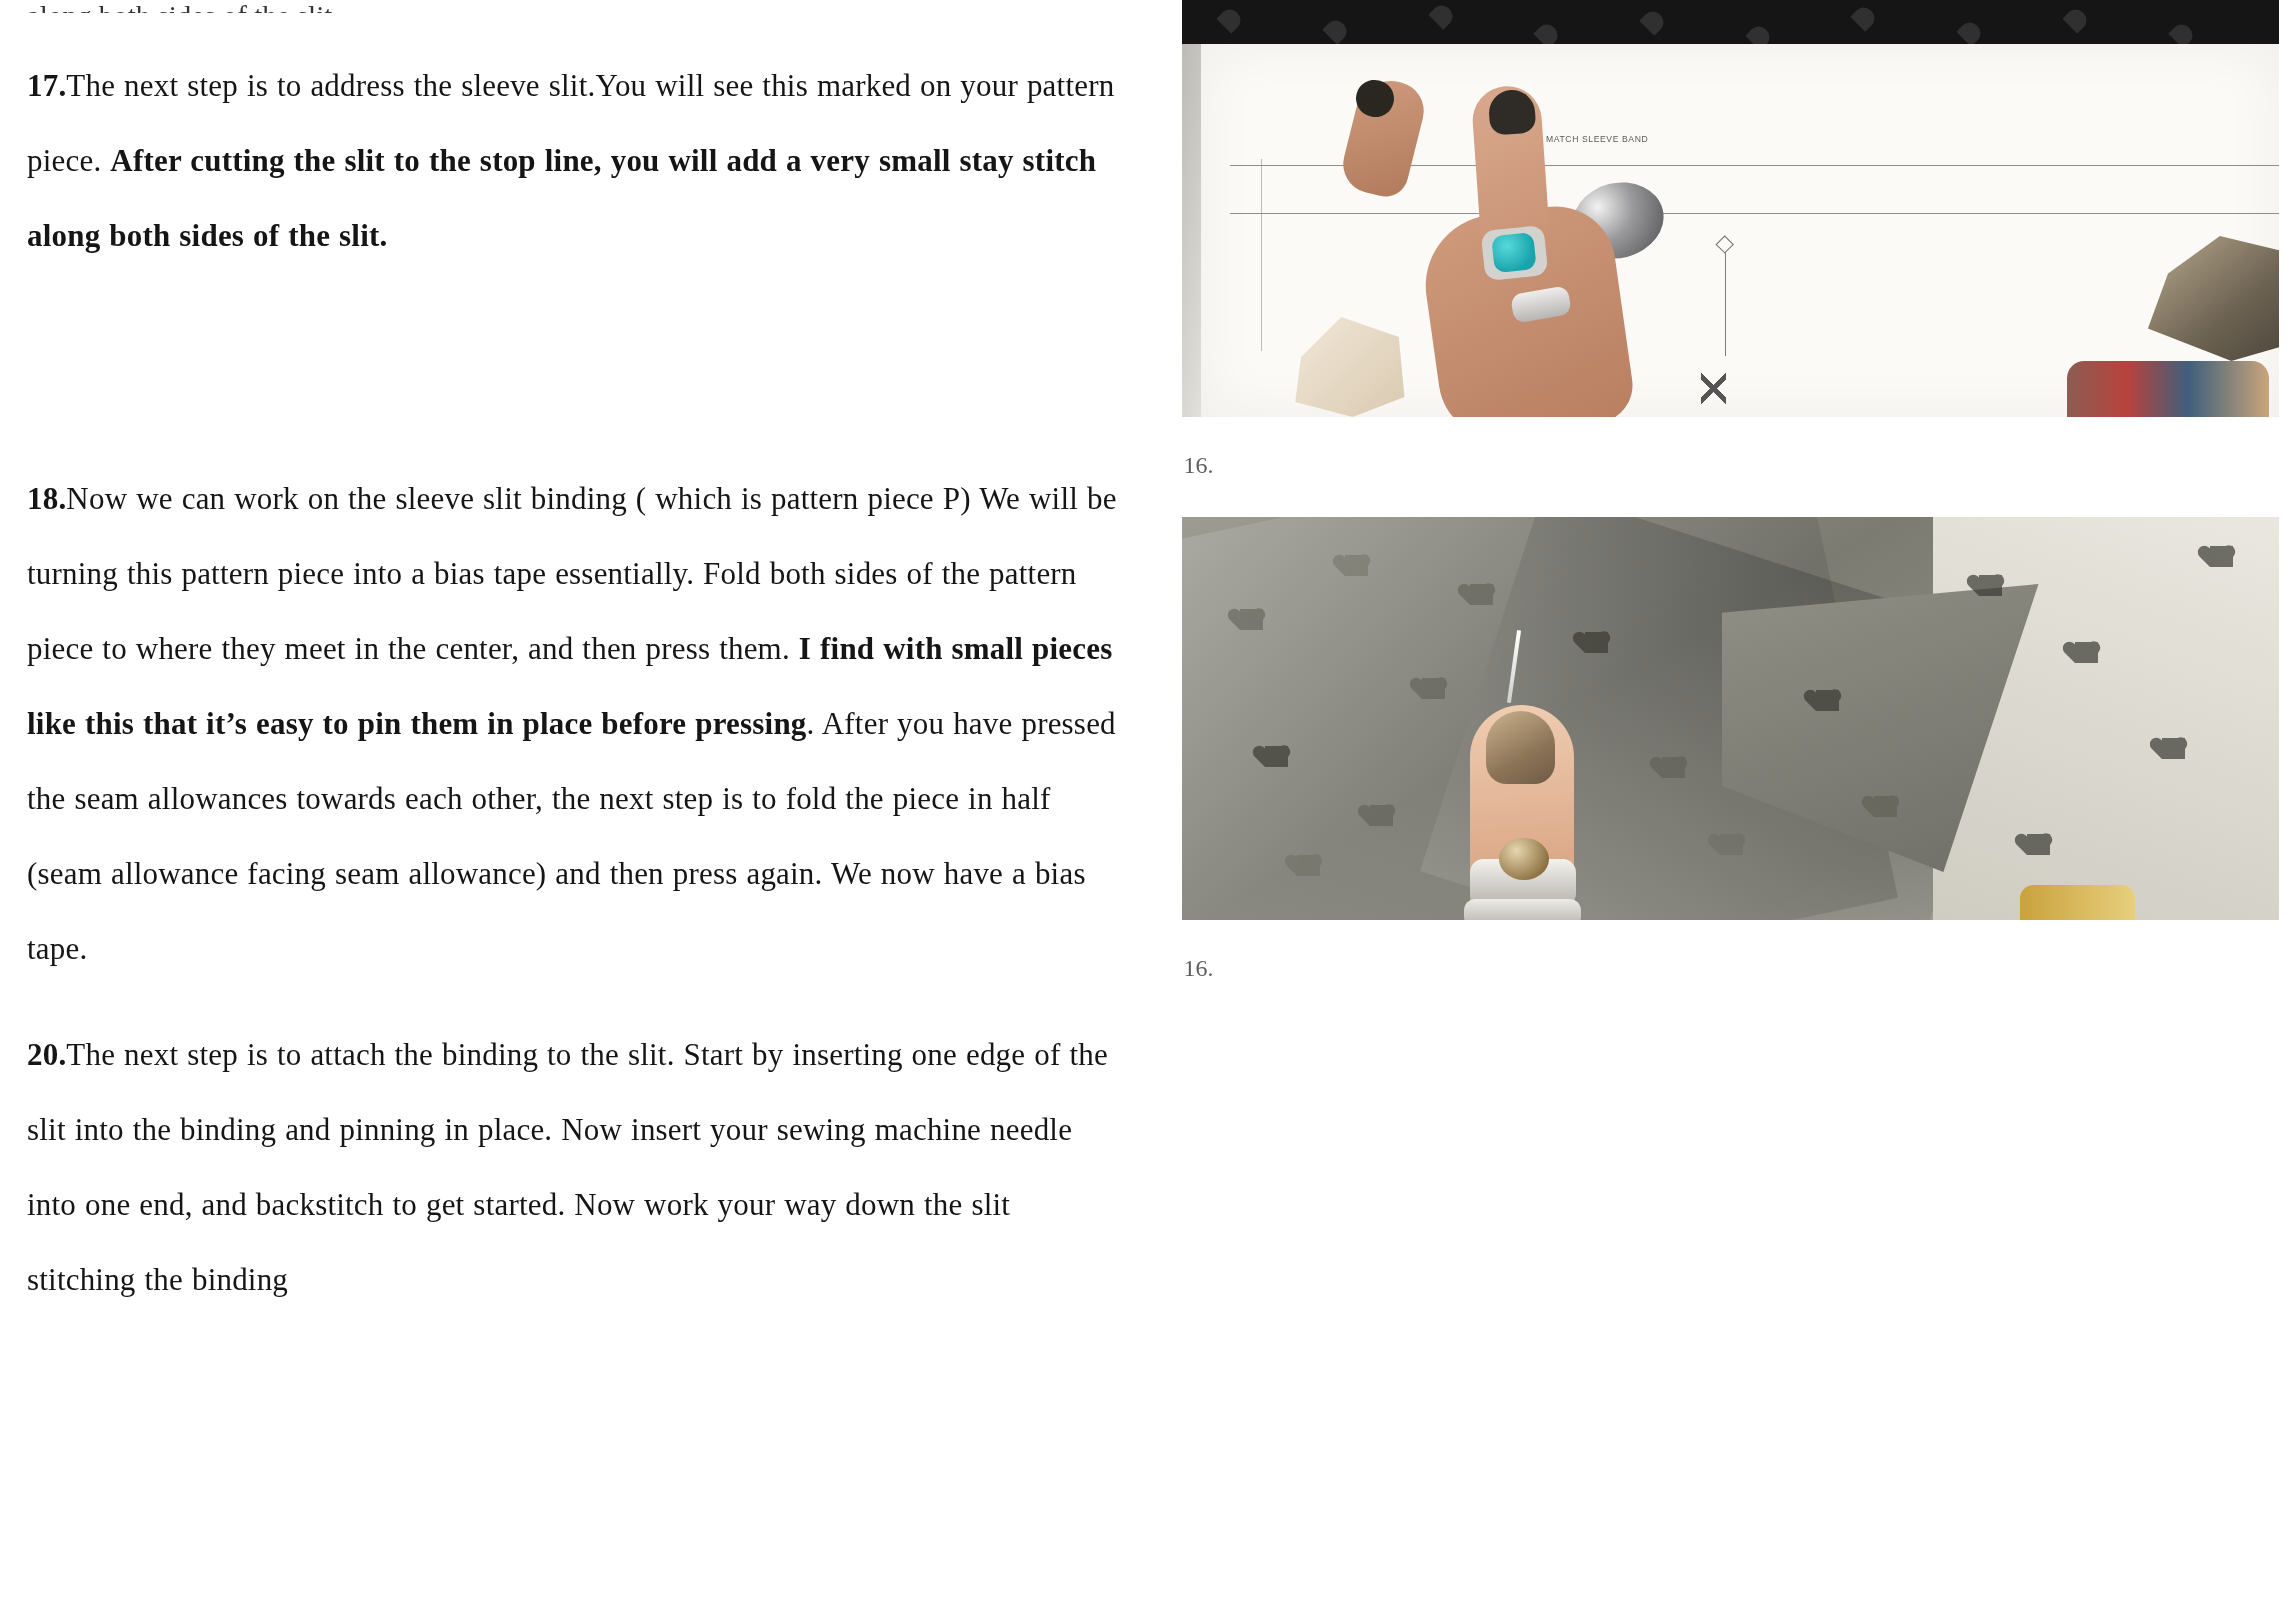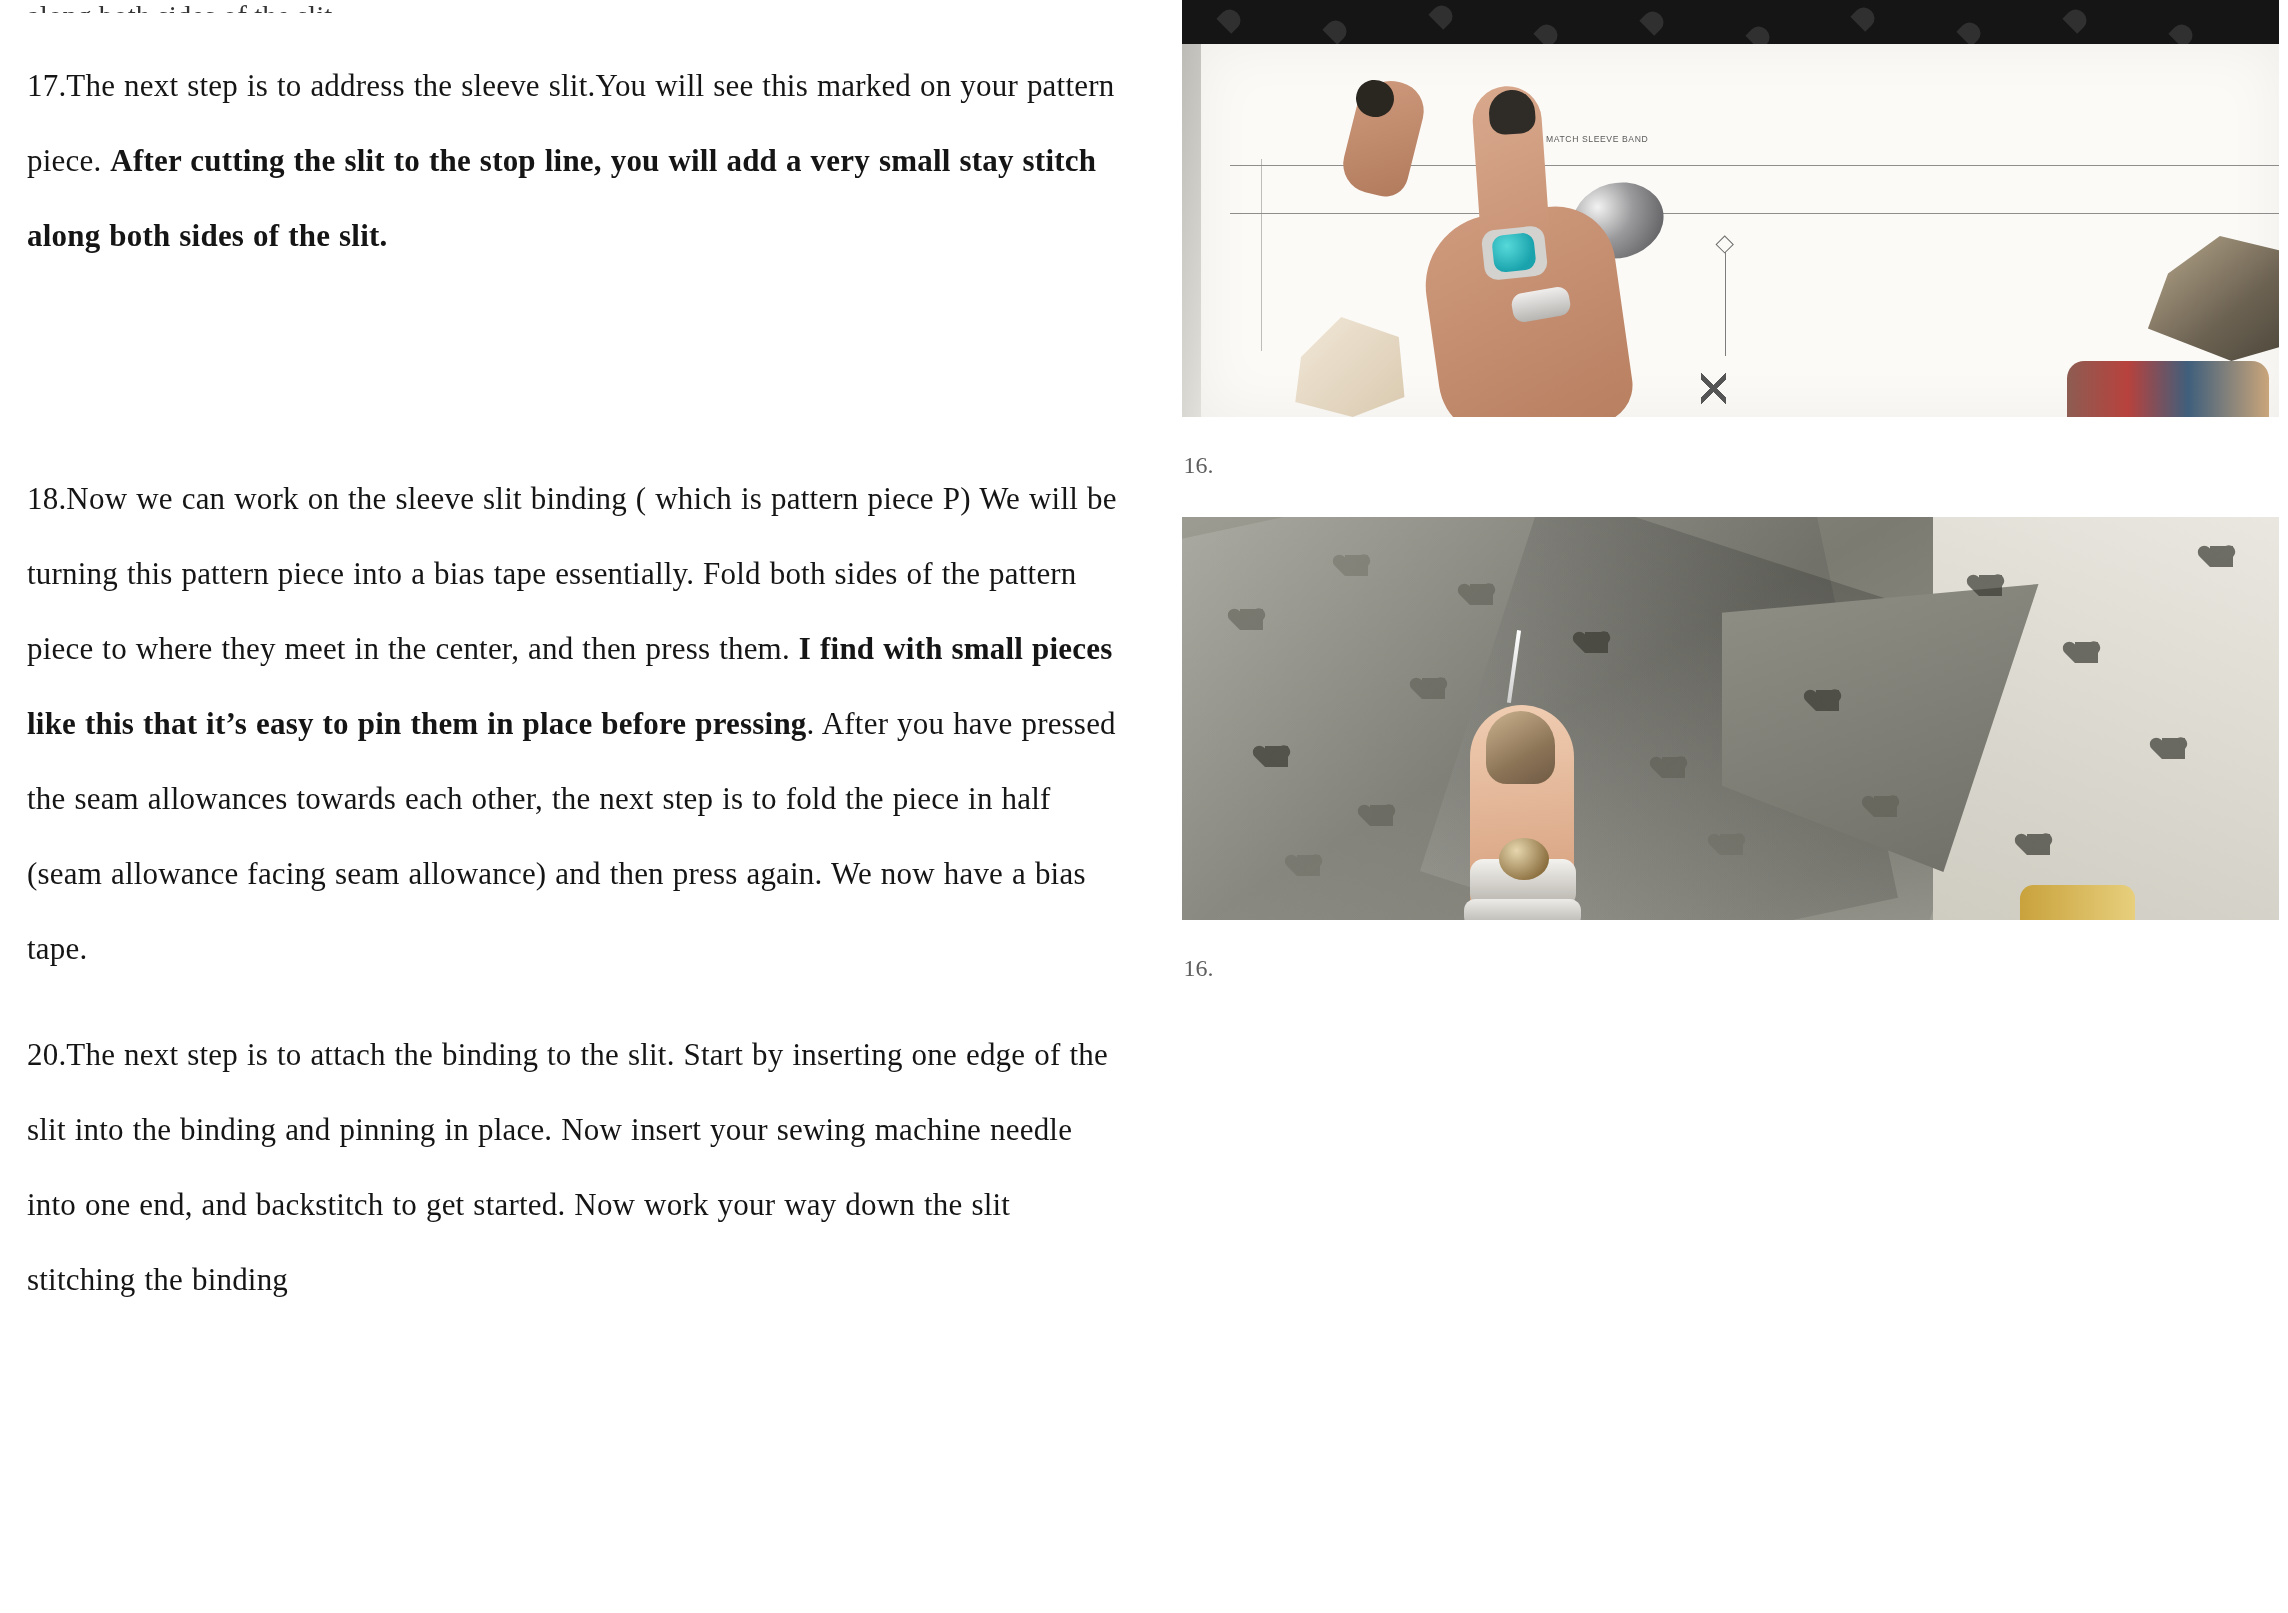--- a/index.html
+++ b/index.html
@@ -42,21 +42,21 @@
     line-height: 75px;
     letter-spacing: 0.2px;
     text-align: left;
     color: #151515;
     word-spacing: 1px;
   }
   .para.first { margin-top: 35px; }
   .para.second { margin-top: 188px; }
   .para.third { margin-top: 31px; }
   .num {
-    font-weight: normal;
+    font-weight: bold;
   }
   .bold {
     font-weight: bold;
     text-align: center;
   }
 
   
   .media-col {
     width: 1107px;
     padding-top: 0;

